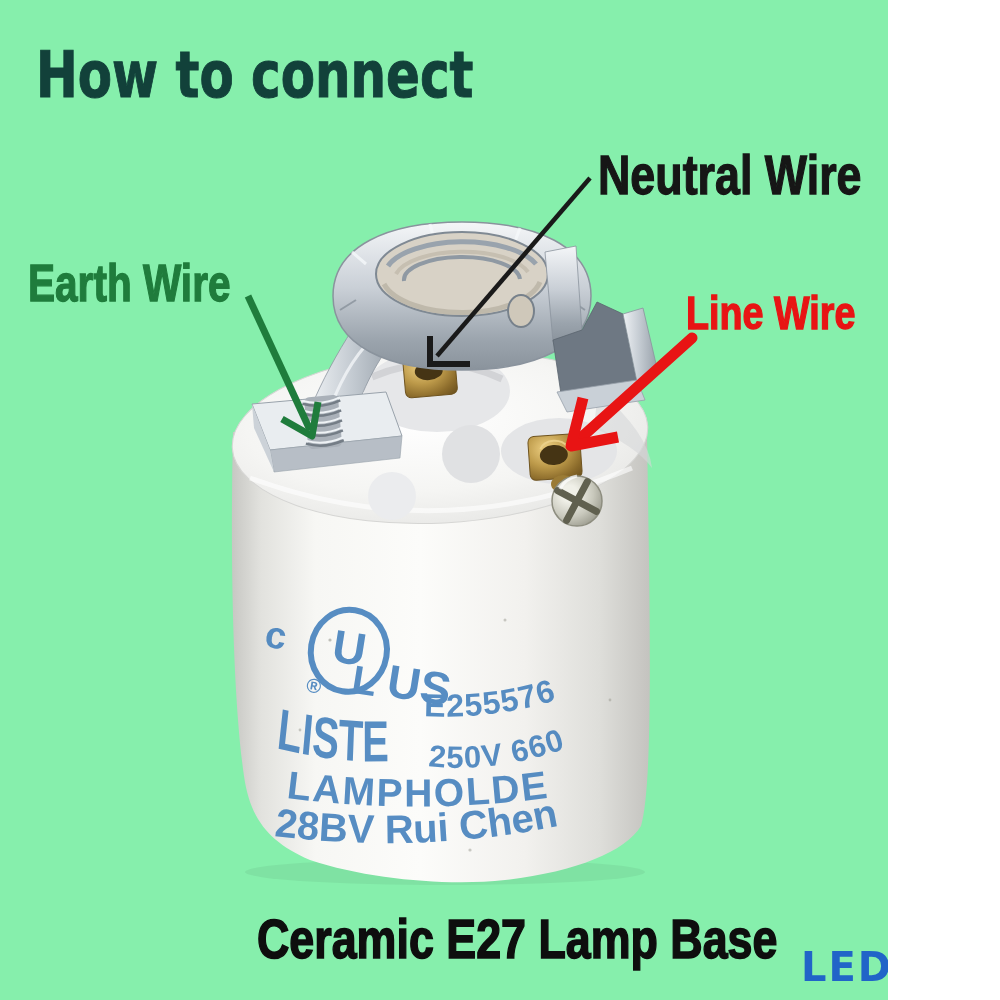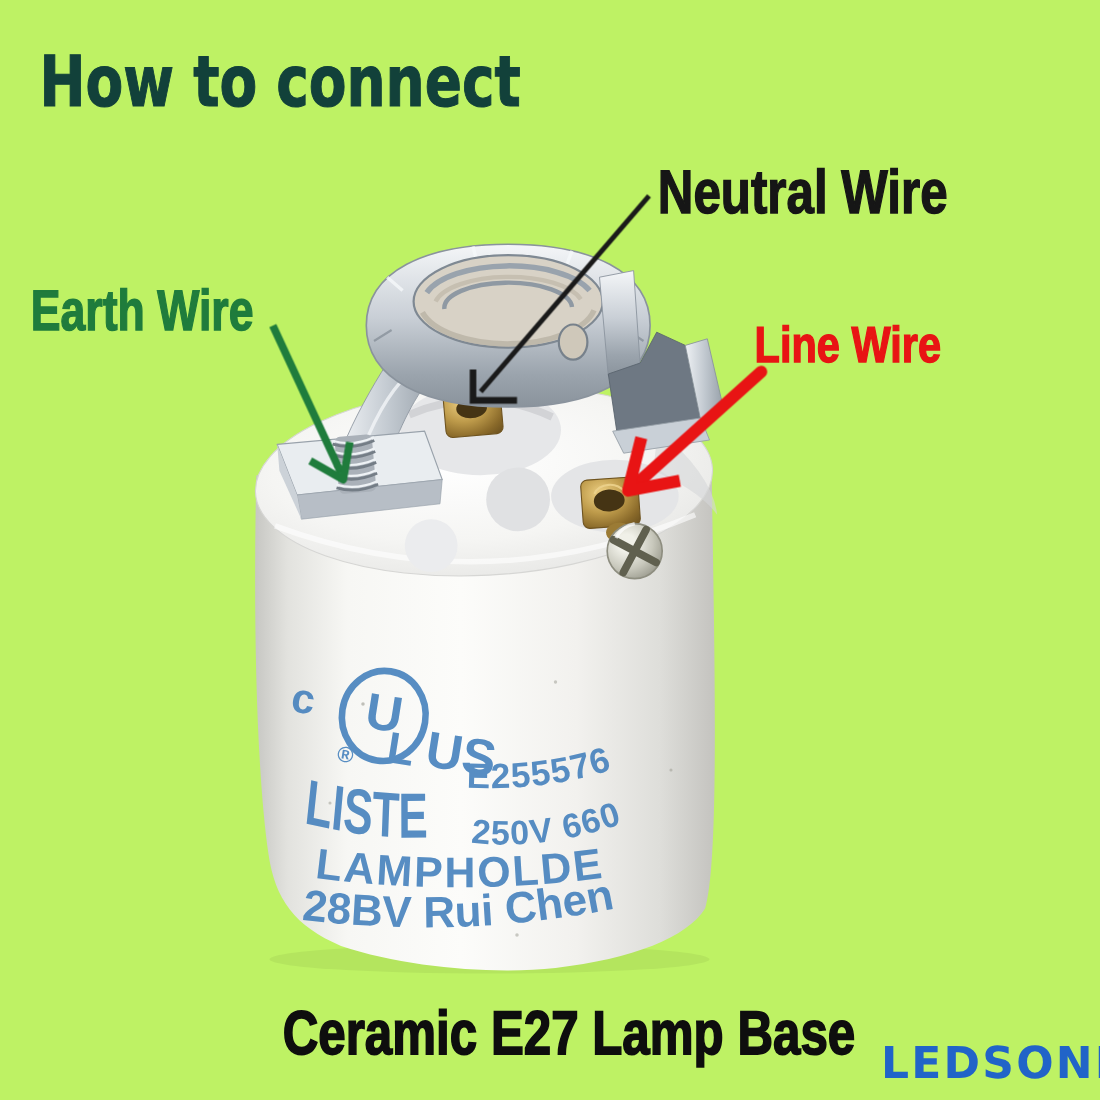--- a/index.html
+++ b/index.html
@@ -1,16 +1,16 @@
 <!DOCTYPE html>
 <html><head>
 <meta charset="utf-8">
 <style>
   html,body{margin:0;padding:0;background:#fff;}
-  .canvas{position:relative;width:1000px;height:1000px;background:#bef264;overflow:hidden;
+  .canvas{position:relative;width:888px;height:1000px;background:#86efac;overflow:hidden;
           font-family:"Liberation Sans",sans-serif;}
   .title{position:absolute;left:36px;top:38px;font-family:"DejaVu Sans",sans-serif;
          font-weight:bold;font-size:64px;color:#12413a;transform:scaleX(.78);
          transform-origin:left top;white-space:nowrap;-webkit-text-stroke:1px #12413a;}
   .label{position:absolute;font-weight:bold;white-space:nowrap;transform-origin:left top;
          -webkit-text-stroke:1.3px currentColor;}
   .label.neutral{left:598px;top:142px;font-size:56px;color:#161616;transform:scaleX(.80);}
   .label.earth{left:28px;top:253px;font-size:52px;color:#1f7c3c;transform:scaleX(.78);}
   .label.line{left:686px;top:286px;font-size:46px;color:#e81414;transform:scaleX(.82);}
   .caption{position:absolute;left:200px;top:906px;width:570px;text-align:center;

